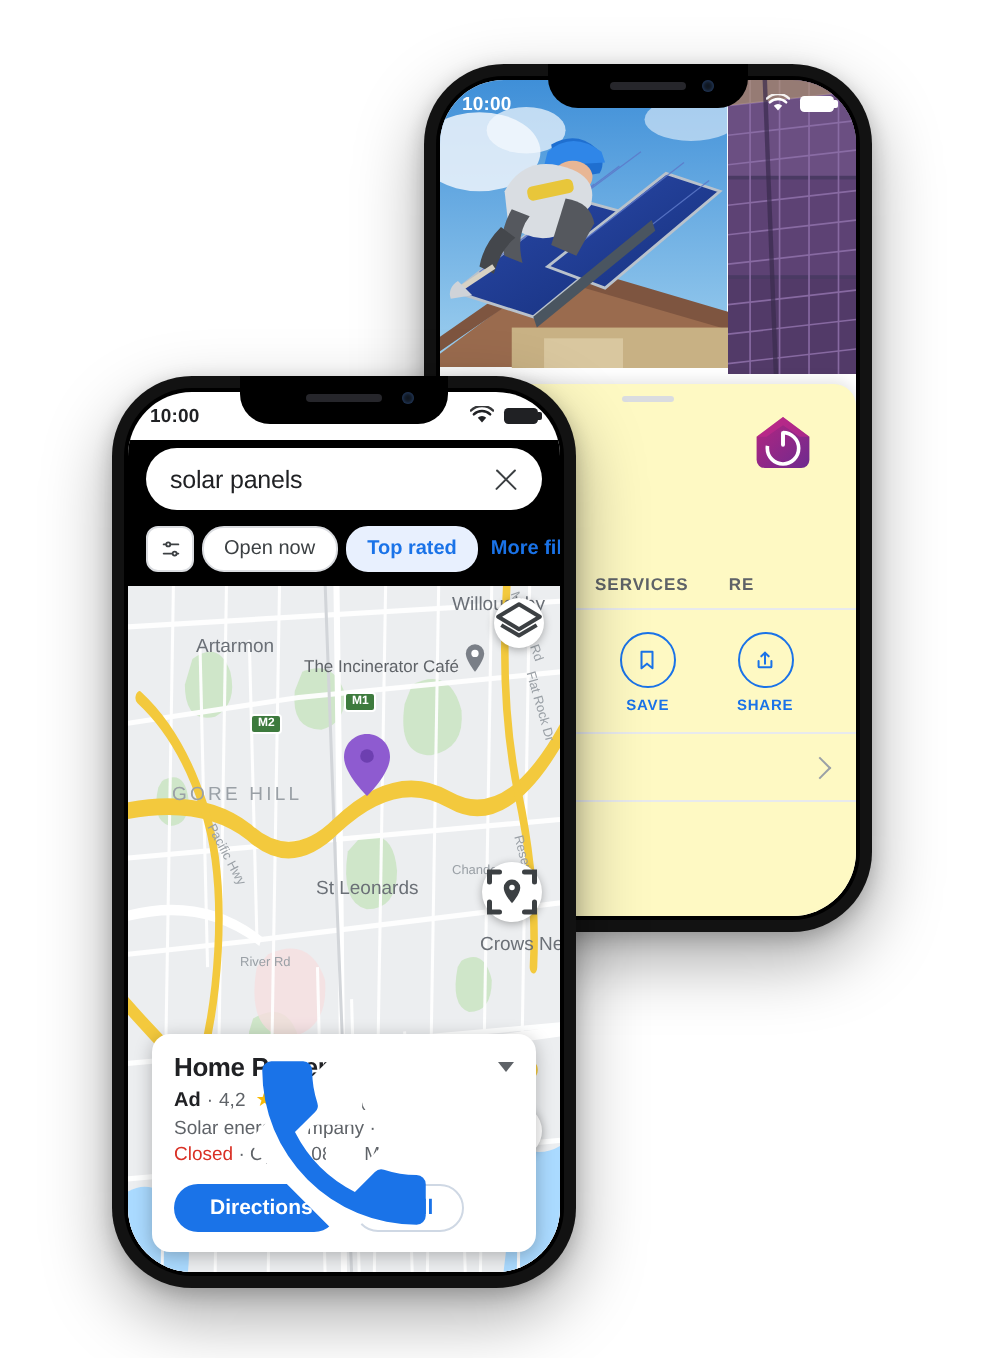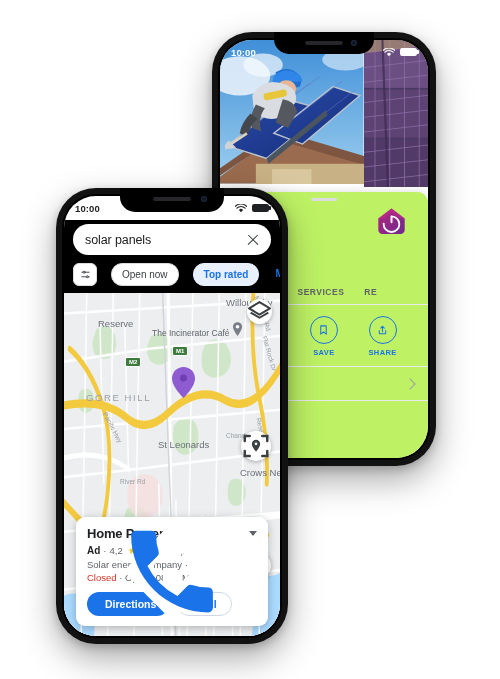--- a/index.html
+++ b/index.html
@@ -44,21 +44,21 @@
   .searchbar{margin:0 9px;height:31px;background:#fff;border-radius:17px;
      box-shadow:0 1px 4px rgba(0,0,0,.24), 0 0 0 .5px rgba(0,0,0,.045);
      display:flex;align-items:center;padding:0 12px;box-sizing:border-box;}
   .searchbar .q{flex:1;font-size:12.5px;color:#202124;letter-spacing:-.1px;}
   .x-icon{width:13px;height:13px;position:relative;flex:0 0 auto;cursor:pointer;}
   .x-icon:before,.x-icon:after{content:"";position:absolute;left:50%;top:50%;width:14px;height:1.4px;
      background:#3c4043;border-radius:1px;}
   .x-icon:before{transform:translate(-50%,-50%) rotate(45deg);}
   .x-icon:after{transform:translate(-50%,-50%) rotate(-45deg);}
 
-  .chips{display:flex;align-items:flex-start;gap:14px;padding:8px 9px 0;}
+  .chips{display:flex;align-items:center;gap:4px;padding:8px 9px 0;}
   .chip{height:21px;border-radius:11px;border:.9px solid #dadce0;background:#fff;
      display:flex;align-items:center;padding:0 10px;font-size:10px;color:#3c4043;white-space:nowrap;cursor:pointer;}
   .chip.active{background:#e8f0fe;border-color:#e8f0fe;color:#1a73e8;font-weight:600;}
   .chip.plain{border:none;background:transparent;color:#1a73e8;font-weight:600;padding:0 2px;}
   .chip-icon{width:22px;height:21px;border-radius:6px;border:.9px solid #dadce0;background:#fff;
      display:flex;align-items:center;justify-content:center;flex:0 0 auto;cursor:pointer;}
 
   
   .map{position:absolute;left:0;right:0;top:95px;bottom:0;background:#eceef0;overflow:hidden;}
   .map svg{position:absolute;inset:0;width:100%;height:100%;}
@@ -102,21 +102,21 @@
   .btn{height:24px;border-radius:13px;display:flex;align-items:center;justify-content:center;gap:5px;
      font-size:10.5px;font-weight:700;cursor:pointer;box-sizing:border-box;}
   .btn.primary{background:#1a73e8;color:#fff;padding:0 13px;}
   .btn.ghost{background:#fff;color:#1a73e8;border:1px solid #cfd8e4;padding:0 14px;}
 
   
   #back-screen{background:#fff;}
   .hero{position:absolute;top:0;left:0;right:0;height:160px;overflow:hidden;display:flex;}
   .hero .ph-main{position:relative;width:69%;height:100%;overflow:hidden;}
   .hero .ph-side{position:relative;width:31%;height:100%;overflow:hidden;}
-  .sheet{position:absolute;left:0;right:0;top:152px;bottom:0;background:#bef264;border-radius:11px 11px 0 0;
+  .sheet{position:absolute;left:0;right:0;top:152px;bottom:0;background:#fef9c3;border-radius:11px 11px 0 0;
      box-shadow:0 -2px 7px rgba(0,0,0,.10);}
   .grabber{width:26px;height:3px;border-radius:2px;background:#dadce0;margin:6px auto 0;}
   .logo{position:absolute;right:20px;top:14px;width:33px;height:33px;}
   .b-info{padding:12px 14px 0;}
   .b-line{font-size:9.5px;color:#5f6368;margin-bottom:3px;}
   .tabs{display:flex;gap:20px;padding:12px 14px 0;border-bottom:1px solid #e8eaed;}
   .tab{font-size:8.5px;font-weight:700;color:#5f6368;letter-spacing:.5px;padding-bottom:7px;white-space:nowrap;cursor:pointer;}
   .actions{display:flex;justify-content:space-around;padding:11px 16px 9px;border-bottom:1px solid #e8eaed;}
   .action{display:flex;flex-direction:column;align-items:center;gap:4px;cursor:pointer;}
   .action .ring{width:26px;height:26px;border-radius:50%;border:1.2px solid #1a73e8;
@@ -373,21 +373,21 @@
 
             <g fill="none" stroke-linecap="round">
               <path d="M-6 72 q44 -6 70 6 q22 12 46 -2 q32 -18 60 -8 q30 10 60 -22" stroke="#f3c93d" stroke-width="5.2"></path>
               <path d="M-6 128 q26 18 56 34 q30 16 64 6 q36 -12 60 -6 q22 6 40 -10" stroke="#f3c93d" stroke-width="4.6"></path>
               <path d="M200 0 q-4 38 6 66 q10 28 8 54" stroke="#f3c93d" stroke-width="4"></path>
               <path d="M6 36 q22 12 34 34 q12 22 6 56 q-6 32 -28 54" stroke="#f3c93d" stroke-width="4"></path>
             </g>
           </svg>
 
           <div class="maplabel city" style="left:162px;top:6px">Willoughby</div>
-          <div class="maplabel city" style="left:34px;top:27px">Reserve</div>
+          <div class="maplabel city" style="left:34px;top:27px">Artarmon</div>
           <div class="maplabel place" style="left:88px;top:37px">The Incinerator Café</div>
           <div class="maplabel big" style="left:22px;top:101px">GORE HILL</div>
           <div class="maplabel city" style="left:94px;top:148px">St Leonards</div>
           <div class="maplabel rd" style="left:162px;top:141px">Chandos St</div>
           <div class="maplabel city" style="left:176px;top:176px">Crows Ne</div>
           <div class="maplabel rd" style="left:56px;top:187px">River Rd</div>
           <div class="maplabel rd" style="left:44px;top:120px;transform:rotate(62deg);transform-origin:left top">Pacific Hwy</div>
           <div class="maplabel rd" style="left:204px;top:44px;transform:rotate(74deg);transform-origin:left top">Flat Rock Dr</div>
           <div class="maplabel rd" style="left:198px;top:126px;transform:rotate(76deg);transform-origin:left top">Reserve Rd</div>
           <div class="maplabel rd" style="left:196px;top:4px;transform:rotate(70deg);transform-origin:left top">Mowbray Rd</div>

